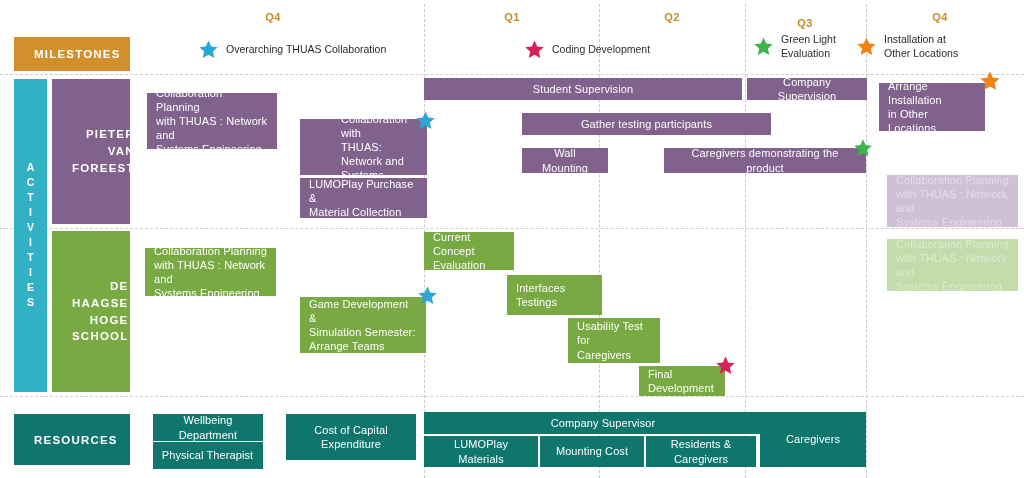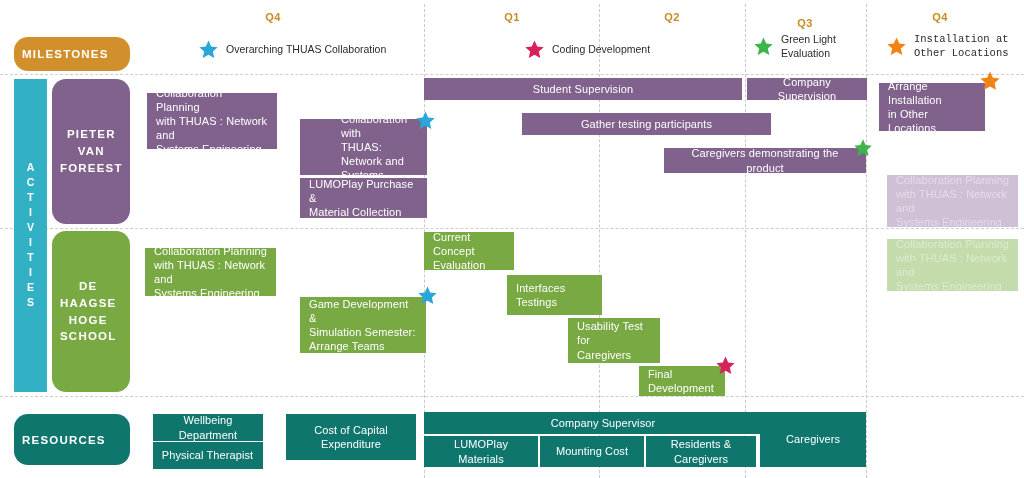--- a/index.html
+++ b/index.html
@@ -39,21 +39,21 @@
   .c-gold{background:#d2902d;}
   .c-teal{background:#32b0c4;}
 
   
   .rail{
     position:absolute;box-sizing:border-box;
     color:#fff;font-weight:bold;font-size:11.5px;letter-spacing:1.2px;
     display:flex;align-items:center;
   }
   .rail.ctr{justify-content:center;text-align:center;}
-  .rail.lft{justify-content:flex-start;padding-left:8px;text-align:center;border-radius:14px;}
+  .rail.lft{justify-content:flex-start;padding-left:20px;text-align:right;}
   #activities-rail{
     writing-mode:vertical-rl;
     justify-content:center;align-items:center;
     letter-spacing:3px;font-size:10.5px;
     text-orientation:upright;
   }
   .rail-multiline{white-space:pre-line;line-height:1.45;}
 
   
   .vline{
@@ -123,21 +123,21 @@
   <div class="ms" style="left:753px;top:33px;">
     <span class="star">
       <svg width="21" height="21" viewBox="0 0 24 24">
           <path d="M12 1.6l3.1 6.9 7.4.8-5.5 5 1.6 7.3L12 17.9 5.4 21.6 7 14.3 1.5 9.3l7.4-.8z" fill="#3db54a"></path>
         </svg>
     </span>
     <span class="ms-text">Green Light
 Evaluation</span>
   </div>
 
-  <div class="ms" style="left:886px;top:33px;font-family:Liberation Mono, monospace;">
+  <div class="ms" style="left:856px;top:33px;">
     <span class="star">
       <svg width="21" height="21" viewBox="0 0 24 24">
           <path d="M12 1.6l3.1 6.9 7.4.8-5.5 5 1.6 7.3L12 17.9 5.4 21.6 7 14.3 1.5 9.3l7.4-.8z" fill="#f08313"></path>
         </svg>
     </span>
     <span class="ms-text">Installation at
 Other Locations</span>
   </div>
 
   <div class="rail lft c-gold" style="left:14px;top:37px;width:116px;height:34px;">
@@ -192,20 +192,23 @@
 
   <div class="bar left c-purple" style="left:879px;top:83px;width:106px;height:48px;">
     <span>Arrange Installation
 in Other Locations</span>
   </div>
 
   <div class="bar center c-purple" style="left:522px;top:113px;width:249px;height:22px;">
     <span>Gather testing participants</span>
   </div>
 
+  <div class="bar center c-purple" style="left:522px;top:148px;width:86px;height:25px;">
+    <span>Wall Mounting</span>
+  </div>
 
   <div class="bar center c-purple" style="left:664px;top:148px;width:202px;height:25px;">
     <span>Caregivers demonstrating the product</span>
   </div>
 
   <div class="bar left c-purple-faded" style="left:887px;top:175px;width:131px;height:52px;">
     <span>Collaboration Planning
 with THUAS : Network and
 Systems Engineering</span>
   </div>

